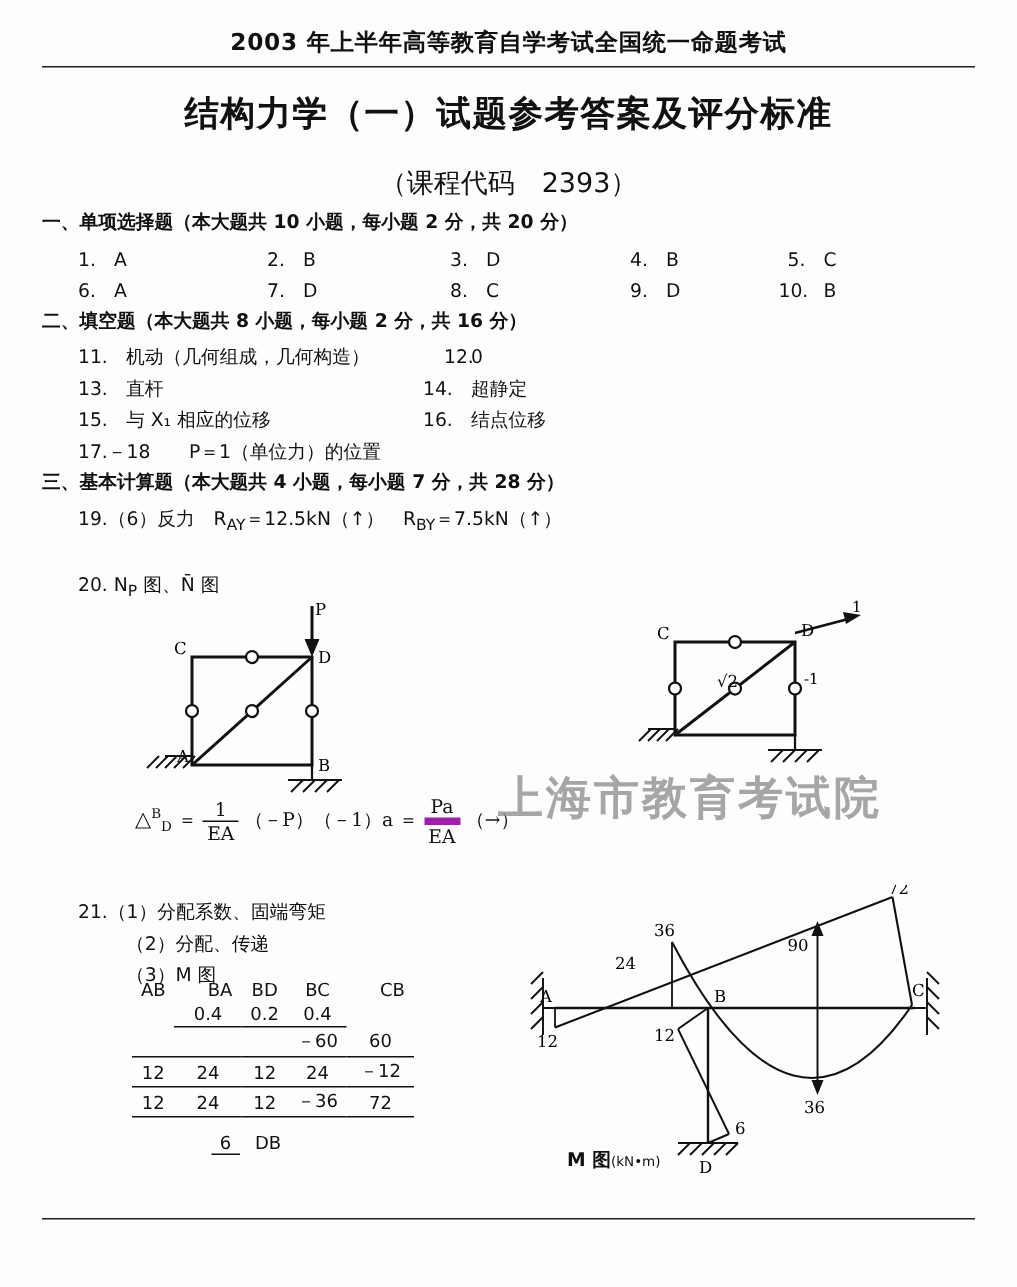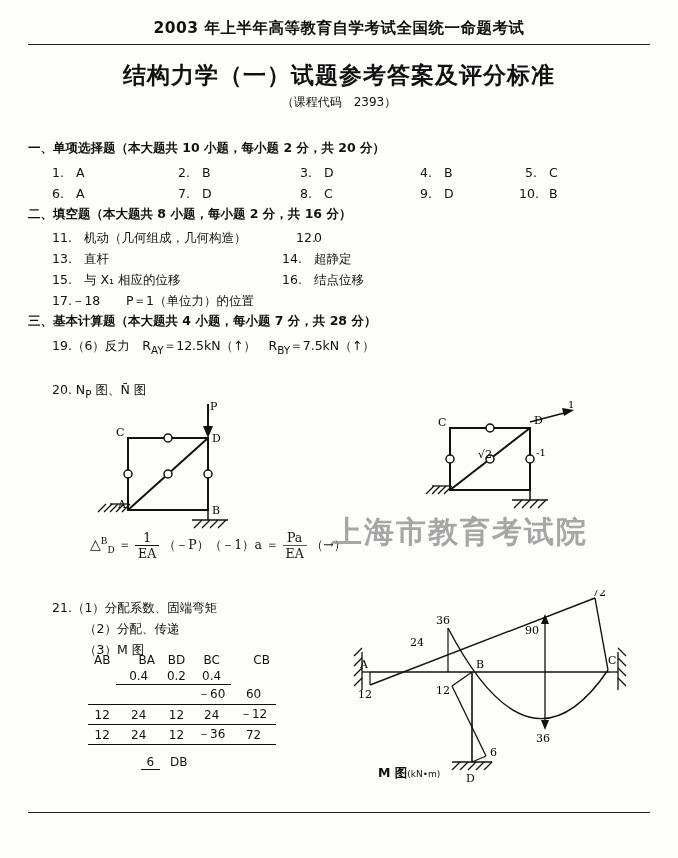--- a/index.html
+++ b/index.html
@@ -12,21 +12,21 @@
     overflow:hidden;
   }
   .page{position:relative;width:678px;height:858px;}
 
   .hdr-line{
     position:absolute;left:0;width:678px;text-align:center;
   }
   .hdr1{top:18px;font-size:15.5px;font-weight:bold;letter-spacing:0.5px;}
   .hdr-rule{position:absolute;left:28px;top:44px;width:622px;border-top:1px solid #222;}
   .hdr2{top:60px;font-size:23px;font-weight:bold;letter-spacing:1px;}
-  .hdr3{top:94px;font-size:12px;}
+  .hdr3{top:110px;font-size:18px;}
 
   .sec{position:absolute;font-size:12.5px;}
   .bold{font-weight:bold;}
 
   .row{position:absolute;font-size:12.5px;}
 
   
   .t21{position:absolute;left:88px;top:652px;font-size:12px;}
   .t21 table{border-collapse:collapse;}
   .t21 td{padding:1px 6px;text-align:center;white-space:nowrap;}
@@ -185,21 +185,21 @@
 
   <div class="row" style="left:90px;top:530px;font-family:'DejaVu Serif',serif;">
     <span style="font-size:14px;">△</span><sup style="font-size:9px;">B</sup><sub style="font-size:9px;">D</sub>
     <span>＝</span>
     <span style="display:inline-block;text-align:center;vertical-align:middle;">
       <span style="display:block;border-bottom:1px solid #111;padding:0 3px;">1</span>
       <span style="display:block;padding:0 3px;">EA</span>
     </span>
     <span>（－P）（－1）a ＝</span>
     <span style="display:inline-block;text-align:center;vertical-align:middle;">
-      <span style="display:block;border-bottom:1px solid #a21caf;padding:0 3px;">Pa</span>
+      <span style="display:block;border-bottom:5px solid #a21caf;padding:0 3px;">Pa</span>
       <span style="display:block;padding:0 3px;">EA</span>
     </span>
     <span>（→）</span>
   </div>
 
   <div class="watermark">上海市教育考试院</div>
 
   <div class="row" style="left:52px;top:600px;">21.（1）分配系数、固端弯矩</div>
   <div class="row" style="left:84px;top:621px;">（2）分配、传递</div>
   <div class="row" style="left:84px;top:642px;">（3）M 图</div>

